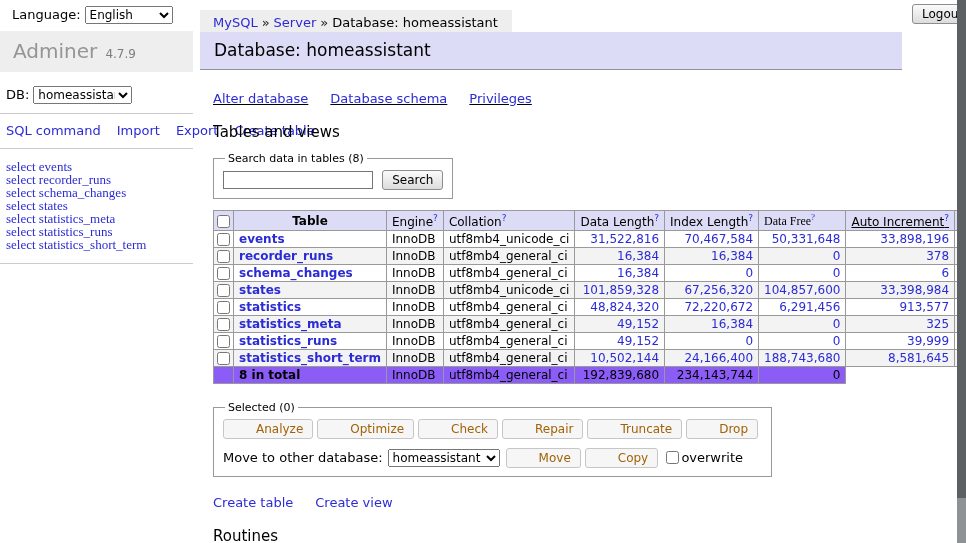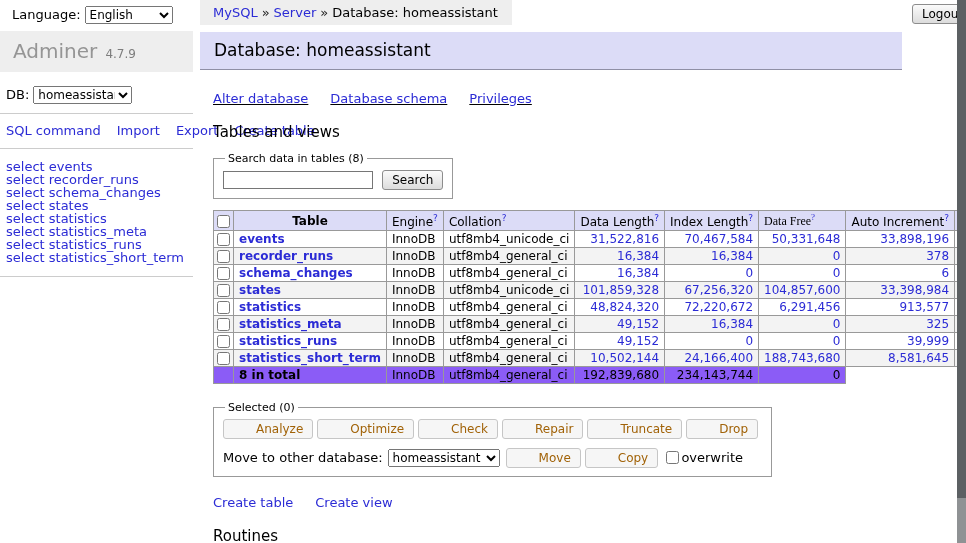--- a/index.html
+++ b/index.html
@@ -20,25 +20,25 @@
   .lang-row { padding:6px 0 0 12px; }
   .lang-row select { width:88px; margin-left:4px; font:12px "DejaVu Sans",sans-serif; }
   .app-header { background:#eee; margin-top:7px; padding:8px 0 9px 13px; }
   .app-name { font-size:20px; color:#959595;margin-top:12px; }
   .app-version { font-size:12px; color:#7d7d7d; margin-left:4px; }
   .db-row { margin:14px 0 0 6px; }
   .db-row select { width:99px; margin-left:4px; font:12px "DejaVu Sans",sans-serif; }
   .side-hr { border:none; border-top:1px solid #ccc; margin:9px 0 0 0; }
   .side-actions { margin:8px 0 0 6px; width:180px; line-height:17px; }
   .side-actions a { margin-right:16px; white-space:nowrap; }
-  .tables-list { margin:11px 0 12px 6px; }
+  .tables-list { margin:11px 0 12px 6px;font-family:Liberation Serif, serif; }
   .tbl-line { line-height:13px; white-space:nowrap; }
 
   
-  .breadcrumb { position:absolute; left:200px; top:0; background:#eee; padding:5px 14px 5px 13px; white-space:nowrap; }
+  .breadcrumb { position:absolute; left:200px; top:10px; background:#eee; padding:5px 14px 5px 13px; white-space:nowrap; }
   .crumb-sep { color:#222; margin:0 4px; }
   .logout-btn { position:absolute; left:912px; top:4px; }
 
   button {
     font:12px "DejaVu Sans",sans-serif; color:#000;
     background:linear-gradient(#fbfbfb,#dcdcdc); border:1px solid #8d8d8d;
     border-radius:3px; padding:2px 9px; cursor:pointer;
   }
   button:disabled { color:#a16207; background:#f6f6f6; border-color:#c6c6c6;padding-left:32px; }
 
@@ -98,21 +98,20 @@
     <hr class="side-hr">
     <div class="side-actions">
       <a class="lnk">SQL command</a><a class="lnk">Import</a><a class="lnk">Export</a><a class="lnk">Create table</a>
     </div>
     <hr class="side-hr">
     <div class="tables-list" id="sidebar-tables">
         <div class="tbl-line"><a class="lnk">select</a> <a class="lnk">events</a></div>
         <div class="tbl-line"><a class="lnk">select</a> <a class="lnk">recorder_runs</a></div>
         <div class="tbl-line"><a class="lnk">select</a> <a class="lnk">schema_changes</a></div>
         <div class="tbl-line"><a class="lnk">select</a> <a class="lnk">states</a></div>
-        <div class="tbl-line"><a class="lnk">select</a> <a class="lnk">statistics</a></div>
         <div class="tbl-line"><a class="lnk">select</a> <a class="lnk">statistics_meta</a></div>
         <div class="tbl-line"><a class="lnk">select</a> <a class="lnk">statistics_runs</a></div>
         <div class="tbl-line"><a class="lnk">select</a> <a class="lnk">statistics_short_term</a></div>
       </div>
     <hr class="side-hr">
   </div>
 
   <div class="breadcrumb" id="breadcrumb"><a class="lnk">MySQL</a><span class="crumb-sep">»</span><a class="lnk">Server</a><span class="crumb-sep">»</span><span>Database: homeassistant</span></div>
 
   <button class="logout-btn">Logout</button>
@@ -135,21 +134,21 @@
     <table class="db-table">
       <thead>
         <tr id="table-head-row">
           <th class="chk"><input type="checkbox" style=""></th>
         <th class="col-table" style="width: 118px;"><span>Table</span></th>
             <th style="width: 42px;"><span>Engine</span><sup class="help">?</sup></th>
             <th style="width: 94px;"><span>Collation</span><sup class="help">?</sup></th>
             <th style="width: 72px;"><span>Data Length</span><sup class="help">?</sup></th>
             <th style="width: 73px;"><span>Index Length</span><sup class="help">?</sup></th>
             <th style="width: 64px; font-family: Liberation Serif, serif;"><span>Data Free</span><sup class="help">?</sup></th>
-            <th style="width: 77px;"><span>Auto Increment</span><sup class="help">?</sup></th>
+            <th style="width: 77px; text-decoration: underline;"><span>Auto Increment</span><sup class="help">?</sup></th>
             <th style="width: 60px;"><span>Rows</span></th>
           </tr>
       </thead>
       <tbody id="table-body">
           <tr>
             <td class="chk"><input type="checkbox" style=""></td>
             <td><a class="lnk bold">events</a></td>
             <td>InnoDB</td>
             <td>utf8mb4_unicode_ci</td>
             <td class="num"><a class="lnk">31,522,816</a></td>

